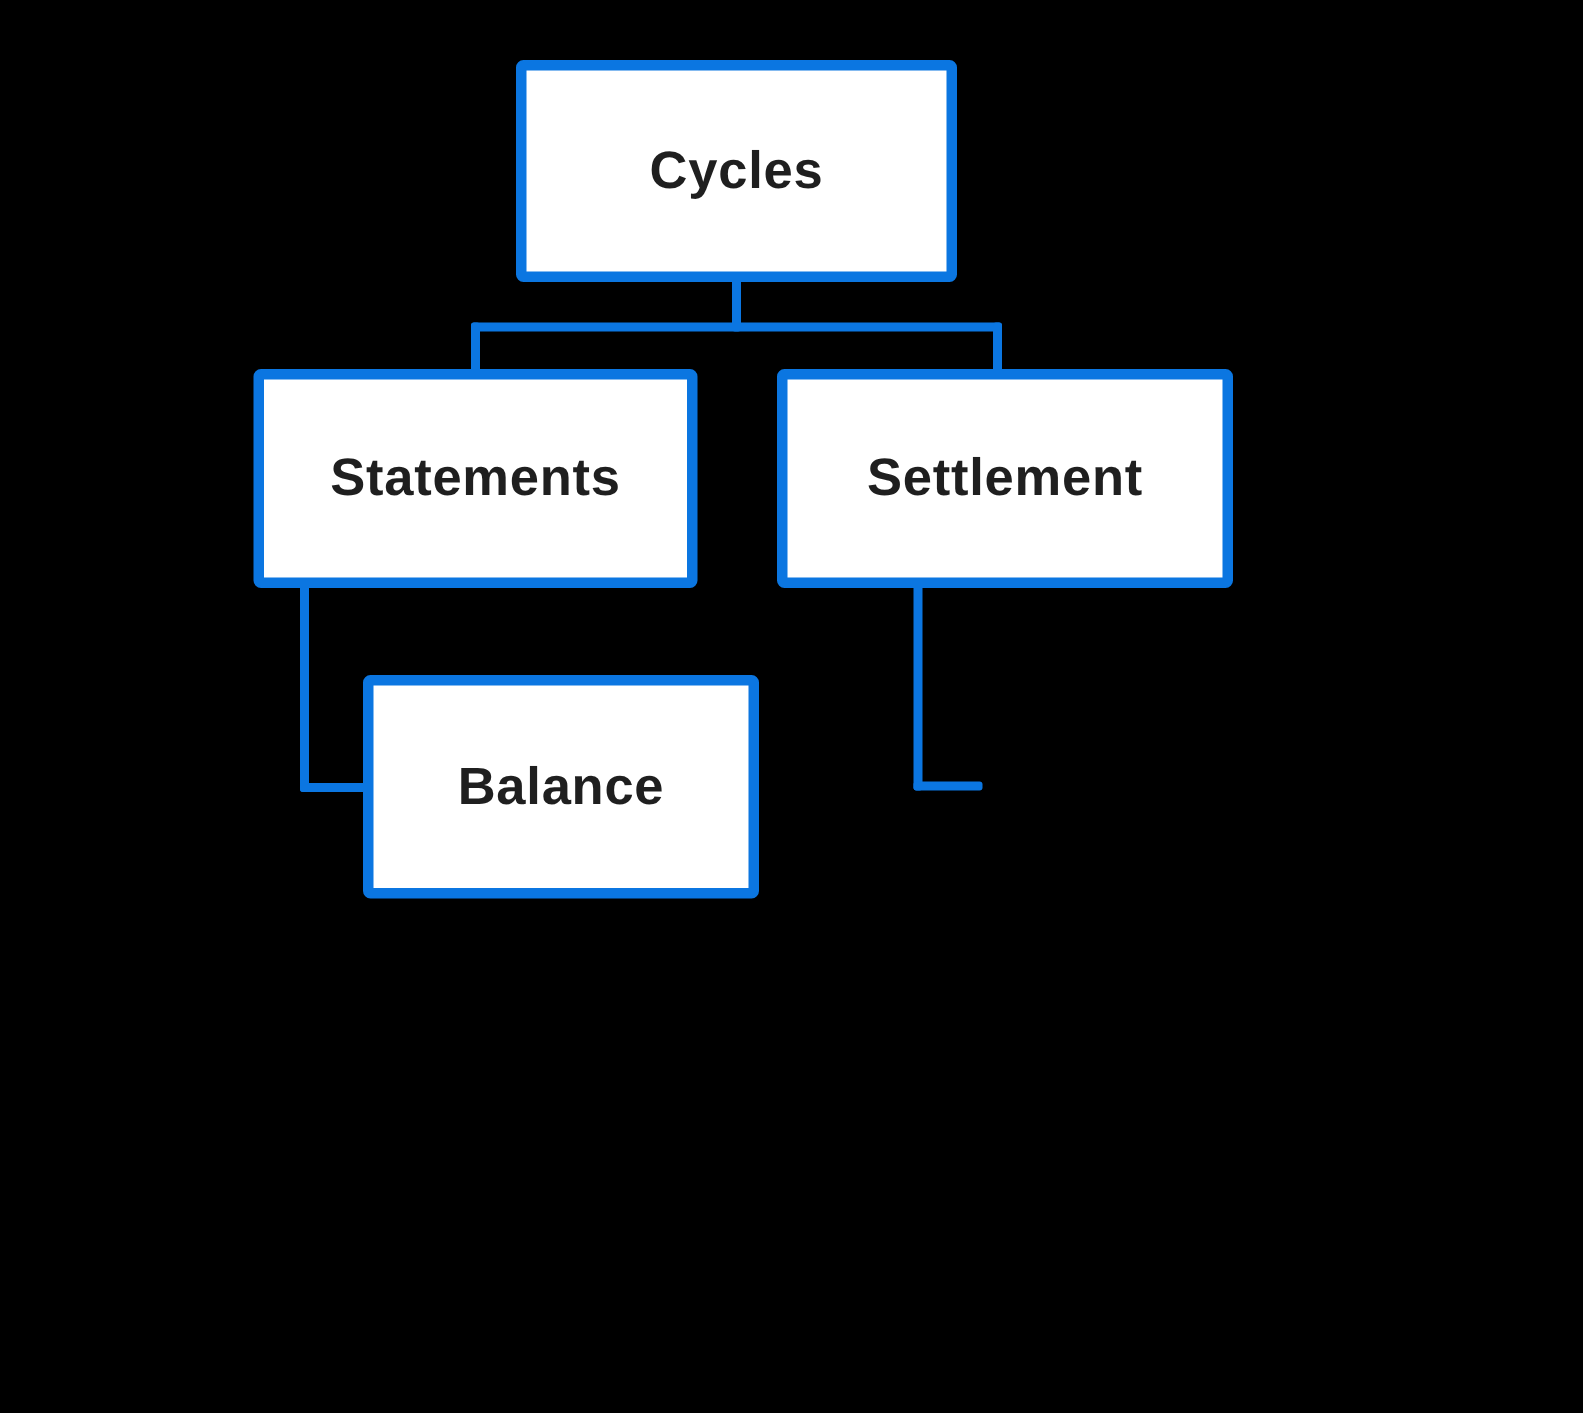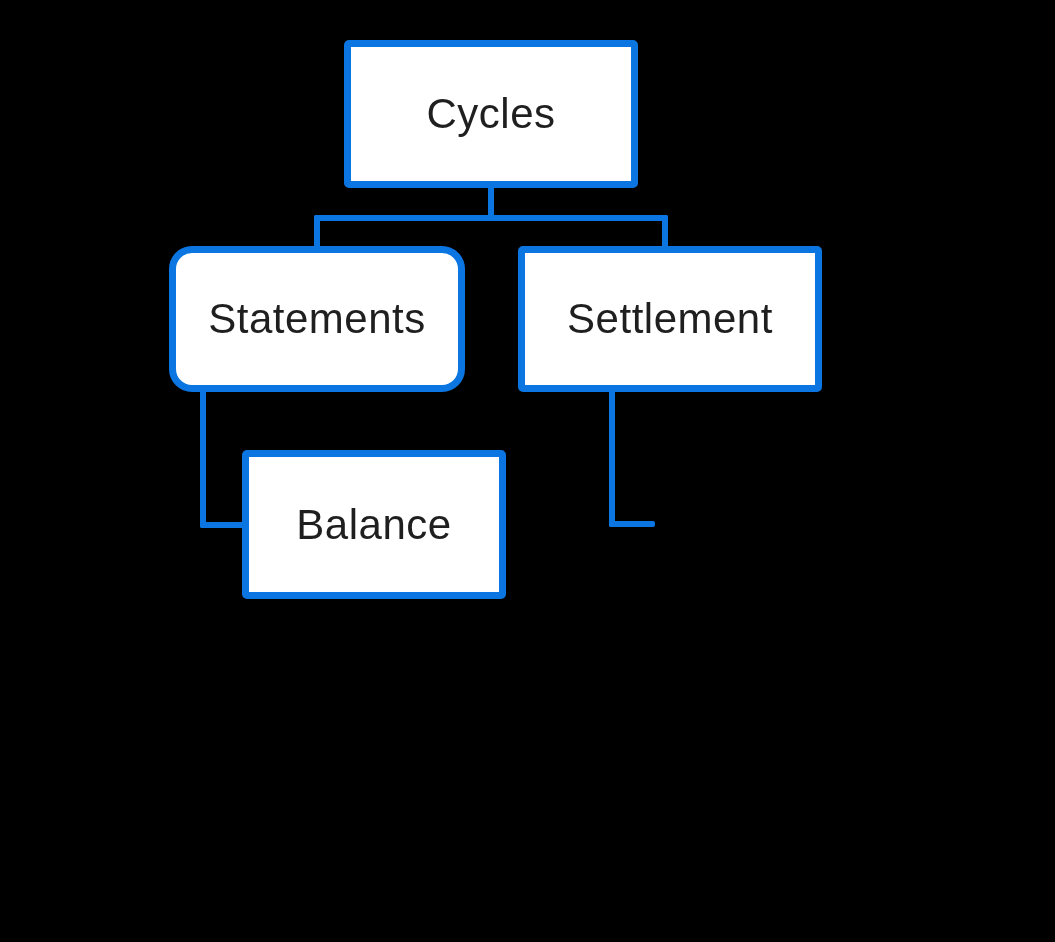--- a/index.html
+++ b/index.html
@@ -20,33 +20,34 @@
     box-sizing: border-box;
     background: var(--node-fill, #ffffff);
     border: 7px solid var(--accent, #0b76e1);
     border-radius: 5px;
     display: flex;
     align-items: center;
     justify-content: center;
   }
   .node .label {
     color: var(--text, #1f1f1f);
-    font-size: 42px;
+    font-size: 35px;
     letter-spacing: 0.5px;
     white-space: nowrap;
+    font-weight: bold;
   }
   .edge {
     position: absolute;
     background: var(--accent, #0b76e1);
     border-radius: 2px;
   }
 
   
   #node-cycles     { left: 344px; top: 40px;  width: 294px; height: 148px; }
-  #node-statements { left: 169px; top: 246px; width: 296px; height: 146px; border-radius: 23px; }
+  #node-statements { left: 169px; top: 246px; width: 296px; height: 146px; }
   #node-settlement { left: 518px; top: 246px; width: 304px; height: 146px; }
   #node-balance    { left: 242px; top: 450px; width: 264px; height: 149px; }
   #node-reports    { left: 653px; top: 450px; width: 294px; height: 149px; }
 
   
   #edge-cycles-stem      { left: 488px; top: 186px; width: 6px;   height: 35px; }
   #edge-cycles-bar       { left: 314px; top: 215px; width: 354px; height: 6px;  }
   #edge-drop-statements  { left: 314px; top: 215px; width: 6px;   height: 33px; }
   #edge-drop-settlement  { left: 662px; top: 215px; width: 6px;   height: 33px; }
   #edge-statements-stem  { left: 200px; top: 390px; width: 6px;   height: 138px; }

